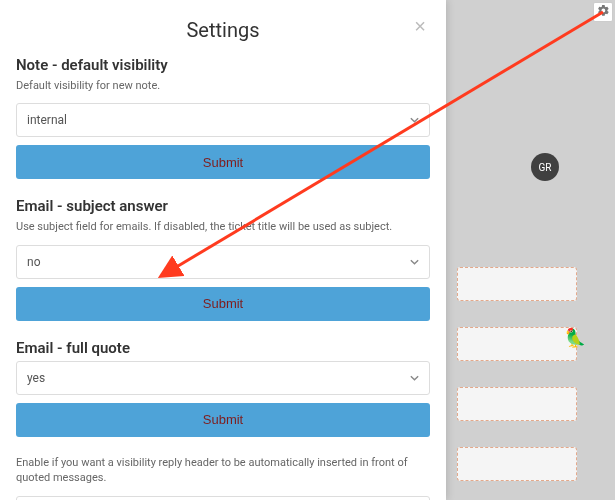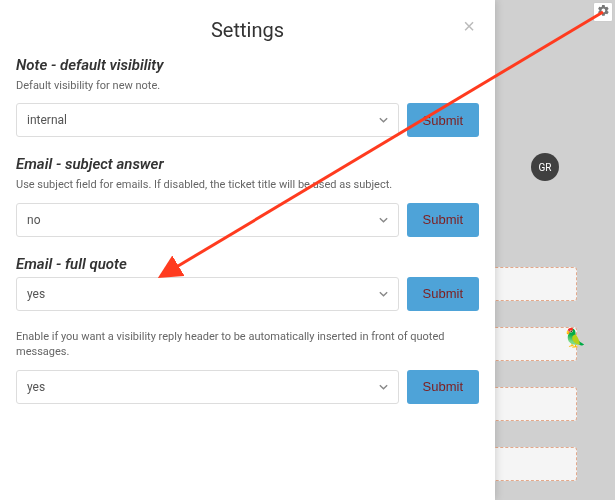--- a/index.html
+++ b/index.html
@@ -51,21 +51,21 @@
     border: 1px solid #ccc;
     border-radius: 2px;
     display: flex; align-items: center; justify-content: center;
     color: #777;
     z-index: 50;
   }
   .gear-btn svg { width: 13px; height: 13px; }
   .modal {
     position: absolute;
     top: 0; left: 0;
-    width: 495px;
+    width: 446px;
     height: 500px;
     background: #fff;
     box-shadow: 1px 0 8px rgba(0,0,0,.15);
     padding: 12px 16px 0 16px;
     overflow: hidden;
     z-index: 10;
   }
   .modal-header {
     position: relative;
     text-align: center;
@@ -85,29 +85,28 @@
     line-height: 20px;
     background: none; border: none;
     cursor: pointer;
   }
   .section { margin-bottom: 18px; }
   .section-title {
     font-size: 15px;
     font-weight: 600;
     color: #333;
     margin-bottom: 4px;
-    font-style: italic;
   }
   .section-desc {
     font-size: 11px;
     color: #666;
     line-height: 1.4;
     margin-bottom: 10px;
   }
-  .row { display: flex; gap: 8px; align-items: stretch; }
+  .row { display: flex; gap: 8px; align-items: stretch; flex-direction: column; }
   .select-wrap {
     flex: 1;
     position: relative;
   }
   .select {
     width: 100%;
     height: 34px;
     border: 1px solid #ddd;
     border-radius: 3px;
     background: #fff;

